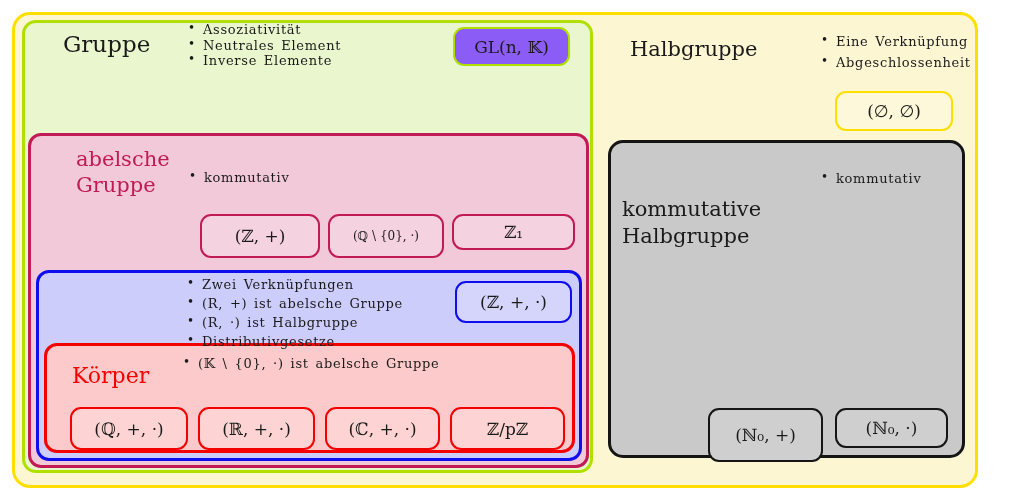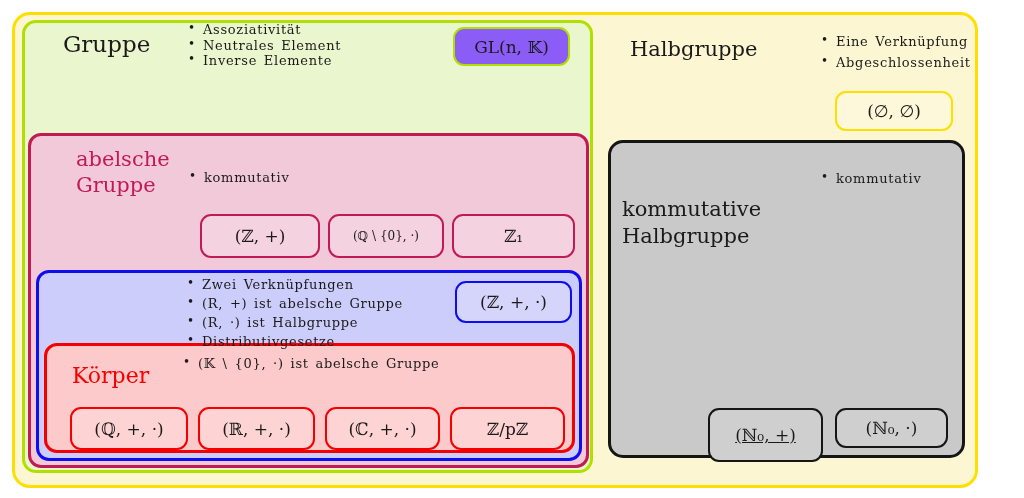--- a/index.html
+++ b/index.html
@@ -45,27 +45,27 @@
   .b-ring{left:186px;top:275px;line-height:19px;}
   .b-koer{left:182px;top:356px;line-height:15px;}
   .b-komm{left:820px;top:171px;line-height:15px;}
 
   
   .p-gl{left:453px;top:27px;width:117px;height:39px;border-color:#b0e000;background:#8b5cf6;}
   .p-on{left:453px;top:90px;width:117px;height:38px;border-color:#b0e000;background:#eefada;}
   .p-empty{left:835px;top:91px;width:118px;height:40px;border-color:#ffdf00;background:#fdf8da;}
   .p-zplus{left:200px;top:214px;width:120px;height:44px;border-color:#c11a54;background:#f5d2e0;}
   .p-qmult{left:328px;top:214px;width:116px;height:44px;border-color:#c11a54;background:#f5d2e0;font-size:12px;}
-  .p-z1{left:452px;top:214px;width:123px;height:44px;border-color:#c11a54;background:#f5d2e0;}
+  .p-z1{left:452px;top:214px;width:123px;height:36px;border-color:#c11a54;background:#f5d2e0;}
   .p-zring{left:455px;top:281px;width:117px;height:42px;border-color:#0d0dee;background:#d5d5fc;}
   .p-kq{left:70px;top:407px;width:118px;height:43px;border-color:#f40000;background:#fdd3d3;}
   .p-kr{left:198px;top:407px;width:117px;height:43px;border-color:#f40000;background:#fdd3d3;}
   .p-kc{left:325px;top:407px;width:115px;height:43px;border-color:#f40000;background:#fdd3d3;}
   .p-kz{left:450px;top:407px;width:115px;height:43px;border-color:#f40000;background:#fdd3d3;}
-  .p-n0p{left:708px;top:408px;width:115px;height:54px;border-color:#151515;background:#cfcfcf;text-decoration:underline;}
+  .p-n0p{left:708px;top:408px;width:115px;height:54px;border-color:#151515;background:#cfcfcf;}
   .p-n0m{left:835px;top:408px;width:113px;height:40px;border-color:#151515;background:#cfcfcf;}
 </style>
 </head>
 <body>
 
 <div id="scene">
 
   <div class="box rbox halbgruppe"></div>
 
   <div class="box rbox gruppe"></div>

